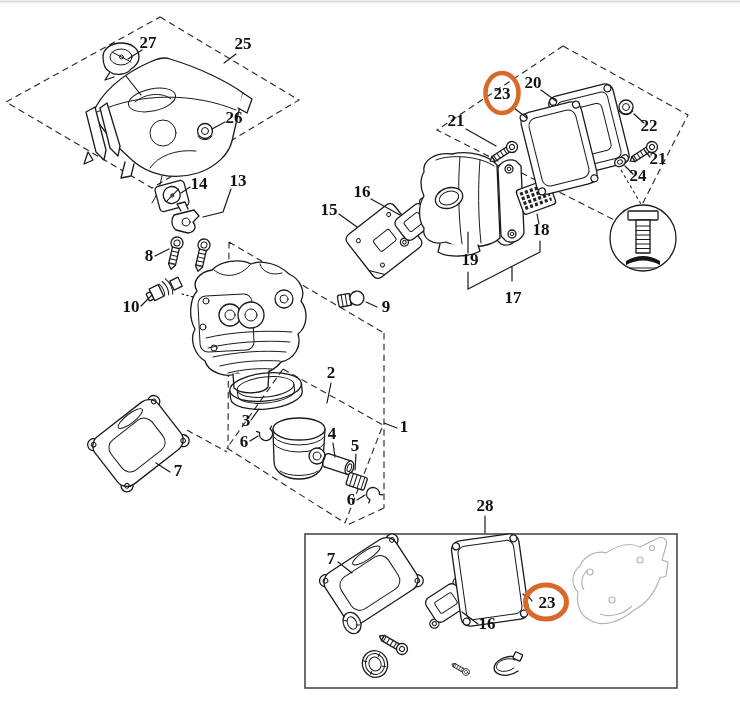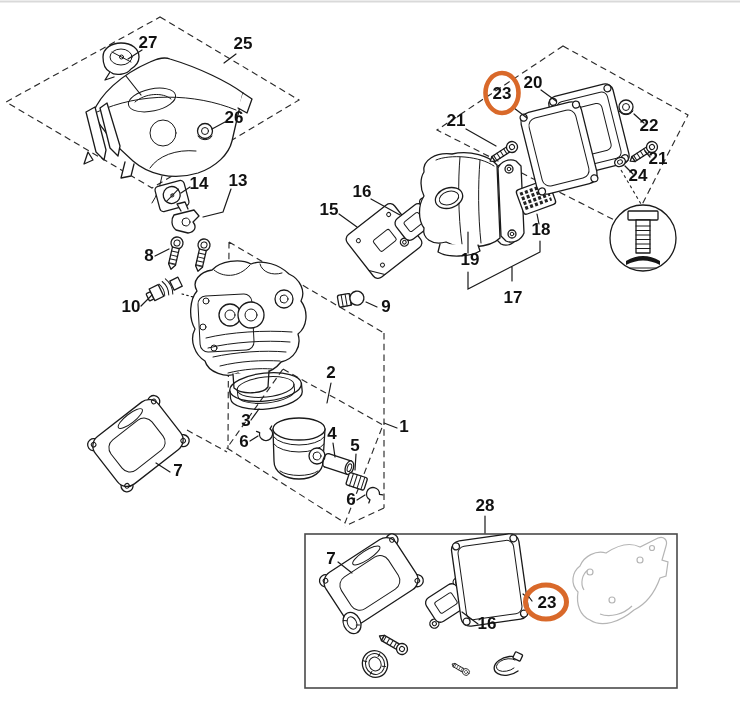--- a/index.html
+++ b/index.html
@@ -1,17 +1,17 @@
 <!DOCTYPE html>
 <html><head>
 <meta charset="utf-8">
 <style>
   html,body{margin:0;padding:0;background:#fff;}
   .stage{position:relative;width:740px;height:711px;background:#fff;overflow:hidden;
-         font-family:Liberation Sans, sans-serif;}
+         font-family:Liberation Serif, serif;}
   svg{display:block}
   .ln{stroke:#1a1a1a;fill:none;stroke-width:1.3;stroke-linecap:round;stroke-linejoin:round}
   .w{fill:#ffffff}
   .thin{stroke-width:1}
   .dash{stroke:#2b2b2b;fill:none;stroke-width:1.15;stroke-dasharray:6.5 4.2}
   .dot{stroke-dasharray:1.6 3.2;stroke-width:1.2}
   .ldr{stroke:#1a1a1a;fill:none;stroke-width:1.2;stroke-linecap:round}
   .blk{fill:#151515;stroke:none}
   .gray{stroke:#b5b5b5;fill:none;stroke-width:1.2}
   .hl{stroke:#d9692a;fill:none}

